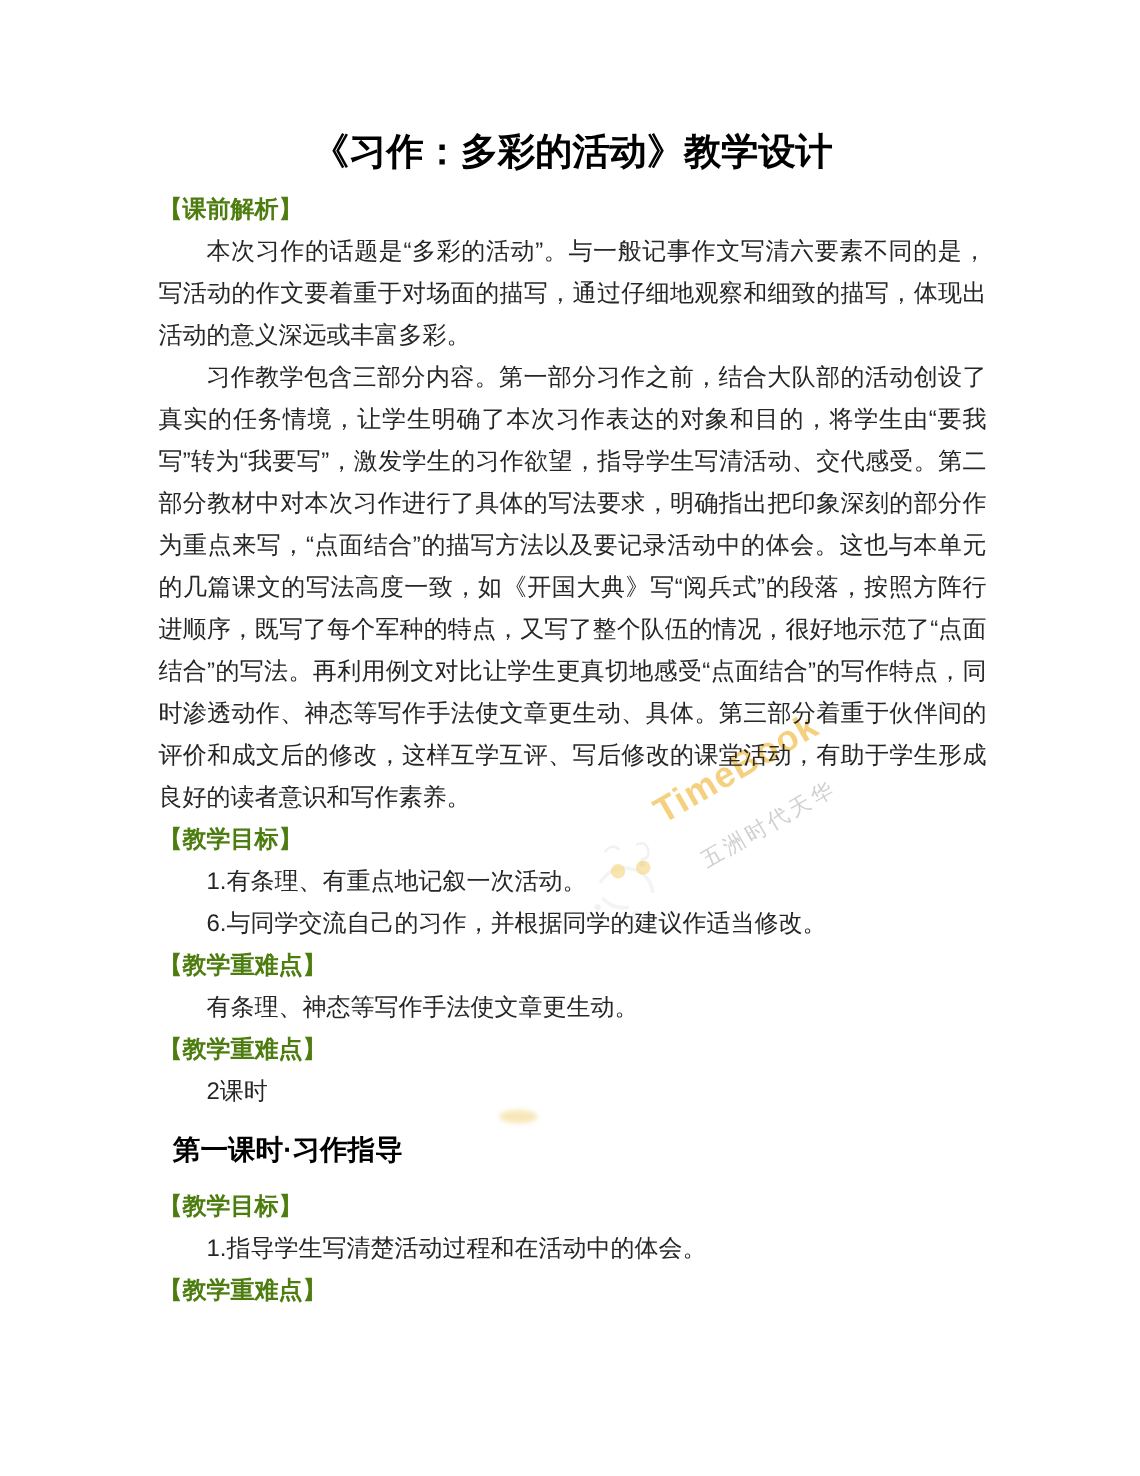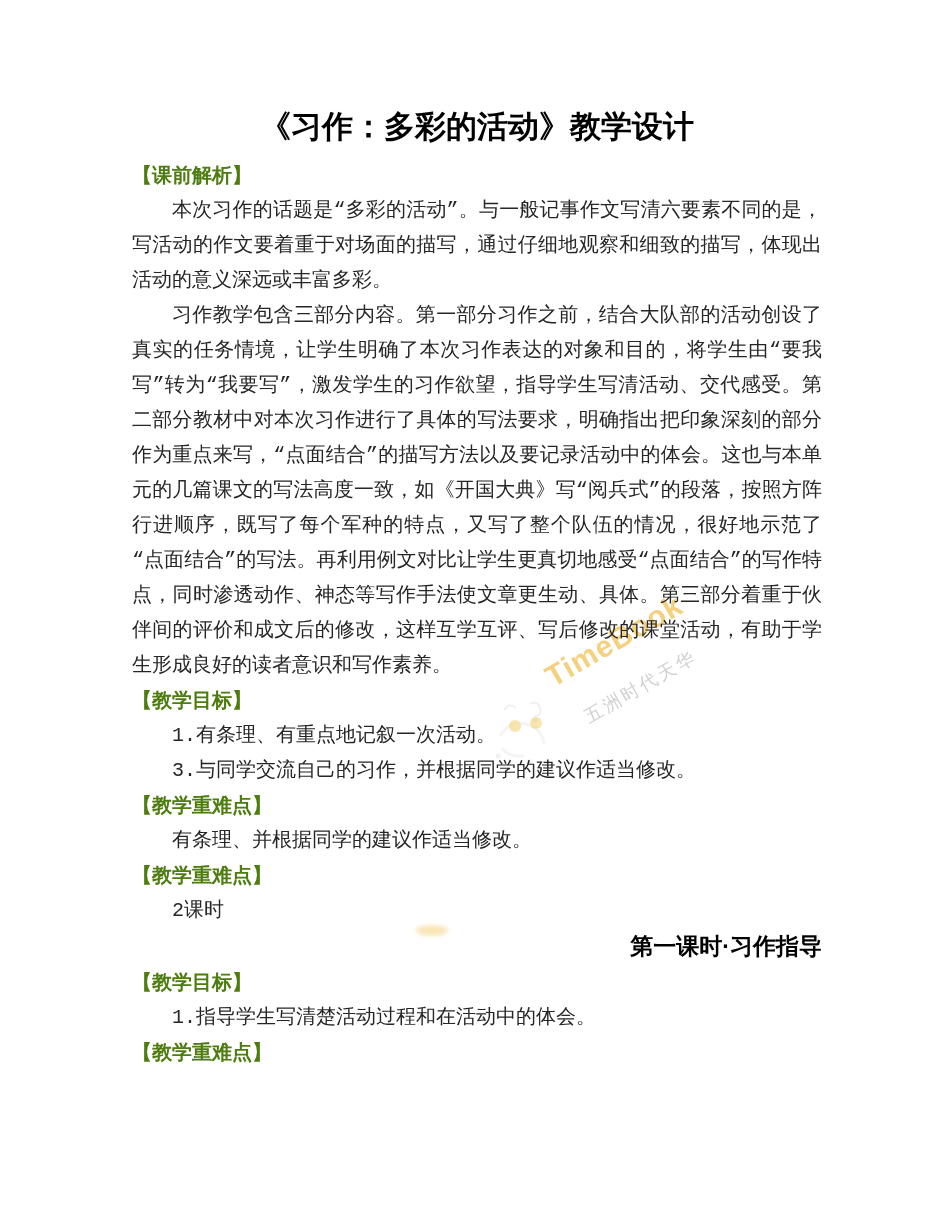--- a/index.html
+++ b/index.html
@@ -38,36 +38,36 @@
   }
   .blk-heading {
     font-family: "Liberation Sans", sans-serif;
     font-weight: 700;
     font-size: 20px;
     line-height: 35px;
     color: #4d7c0f;
     margin: 0;
   }
   .blk-para, .blk-item {
-    font-family: Liberation Mono, monospace;
+    font-family: Liberation Sans, sans-serif;
     font-size: 20px;
     line-height: 35px;
     color: #262626;
     margin: 0;
     text-align: justify;
     text-indent: 2em;
   }
   .blk-subtitle {
     font-family: "Liberation Sans", sans-serif;
     font-weight: 700;
     font-size: 23px;
     line-height: 37px;
     color: #000000;
-    text-align: right;
-    margin: 0;
+    text-align: left;
+    margin: 12px;
   }
   
   .wm-layer {
     position: absolute;
     left: 0; top: 0;
     width: 950px; height: 1230px;
     z-index: 1;
     pointer-events: none;
   }
   .wm-brand {
@@ -134,23 +134,23 @@
   </div>
 
   <div class="content">
     <h1 class="doc-title">《习作：多彩的活动》教学设计</h1>
     <div id="blocks">
         <p class="blk-heading">【课前解析】</p>
         <p class="blk-para">本次习作的话题是“多彩的活动”。与一般记事作文写清六要素不同的是，写活动的作文要着重于对场面的描写，通过仔细地观察和细致的描写，体现出活动的意义深远或丰富多彩。</p>
         <p class="blk-para">习作教学包含三部分内容。第一部分习作之前，结合大队部的活动创设了真实的任务情境，让学生明确了本次习作表达的对象和目的，将学生由“要我写”转为“我要写”，激发学生的习作欲望，指导学生写清活动、交代感受。第二部分教材中对本次习作进行了具体的写法要求，明确指出把印象深刻的部分作为重点来写，“点面结合”的描写方法以及要记录活动中的体会。这也与本单元的几篇课文的写法高度一致，如《开国大典》写“阅兵式”的段落，按照方阵行进顺序，既写了每个军种的特点，又写了整个队伍的情况，很好地示范了“点面结合”的写法。再利用例文对比让学生更真切地感受“点面结合”的写作特点，同时渗透动作、神态等写作手法使文章更生动、具体。第三部分着重于伙伴间的评价和成文后的修改，这样互学互评、写后修改的课堂活动，有助于学生形成良好的读者意识和写作素养。</p>
         <p class="blk-heading">【教学目标】</p>
         <p class="blk-item">1.有条理、有重点地记叙一次活动。</p>
-        <p class="blk-item">3.与同学交流自己的习作，并根据同学的建议作适当修改。</p>
+        <p class="blk-item">6.与同学交流自己的习作，并根据同学的建议作适当修改。</p>
         <p class="blk-heading">【教学重难点】</p>
-        <p class="blk-item">有条理、并根据同学的建议作适当修改。</p>
+        <p class="blk-item">有条理、神态等写作手法使文章更生动。</p>
         <p class="blk-heading">【教学重难点】</p>
         <p class="blk-item">2课时</p>
         <p class="blk-subtitle">第一课时·习作指导</p>
         <p class="blk-heading">【教学目标】</p>
         <p class="blk-item">1.指导学生写清楚活动过程和在活动中的体会。</p>
         <p class="blk-heading">【教学重难点】</p>
       </div>
   </div>
 
 </div>

